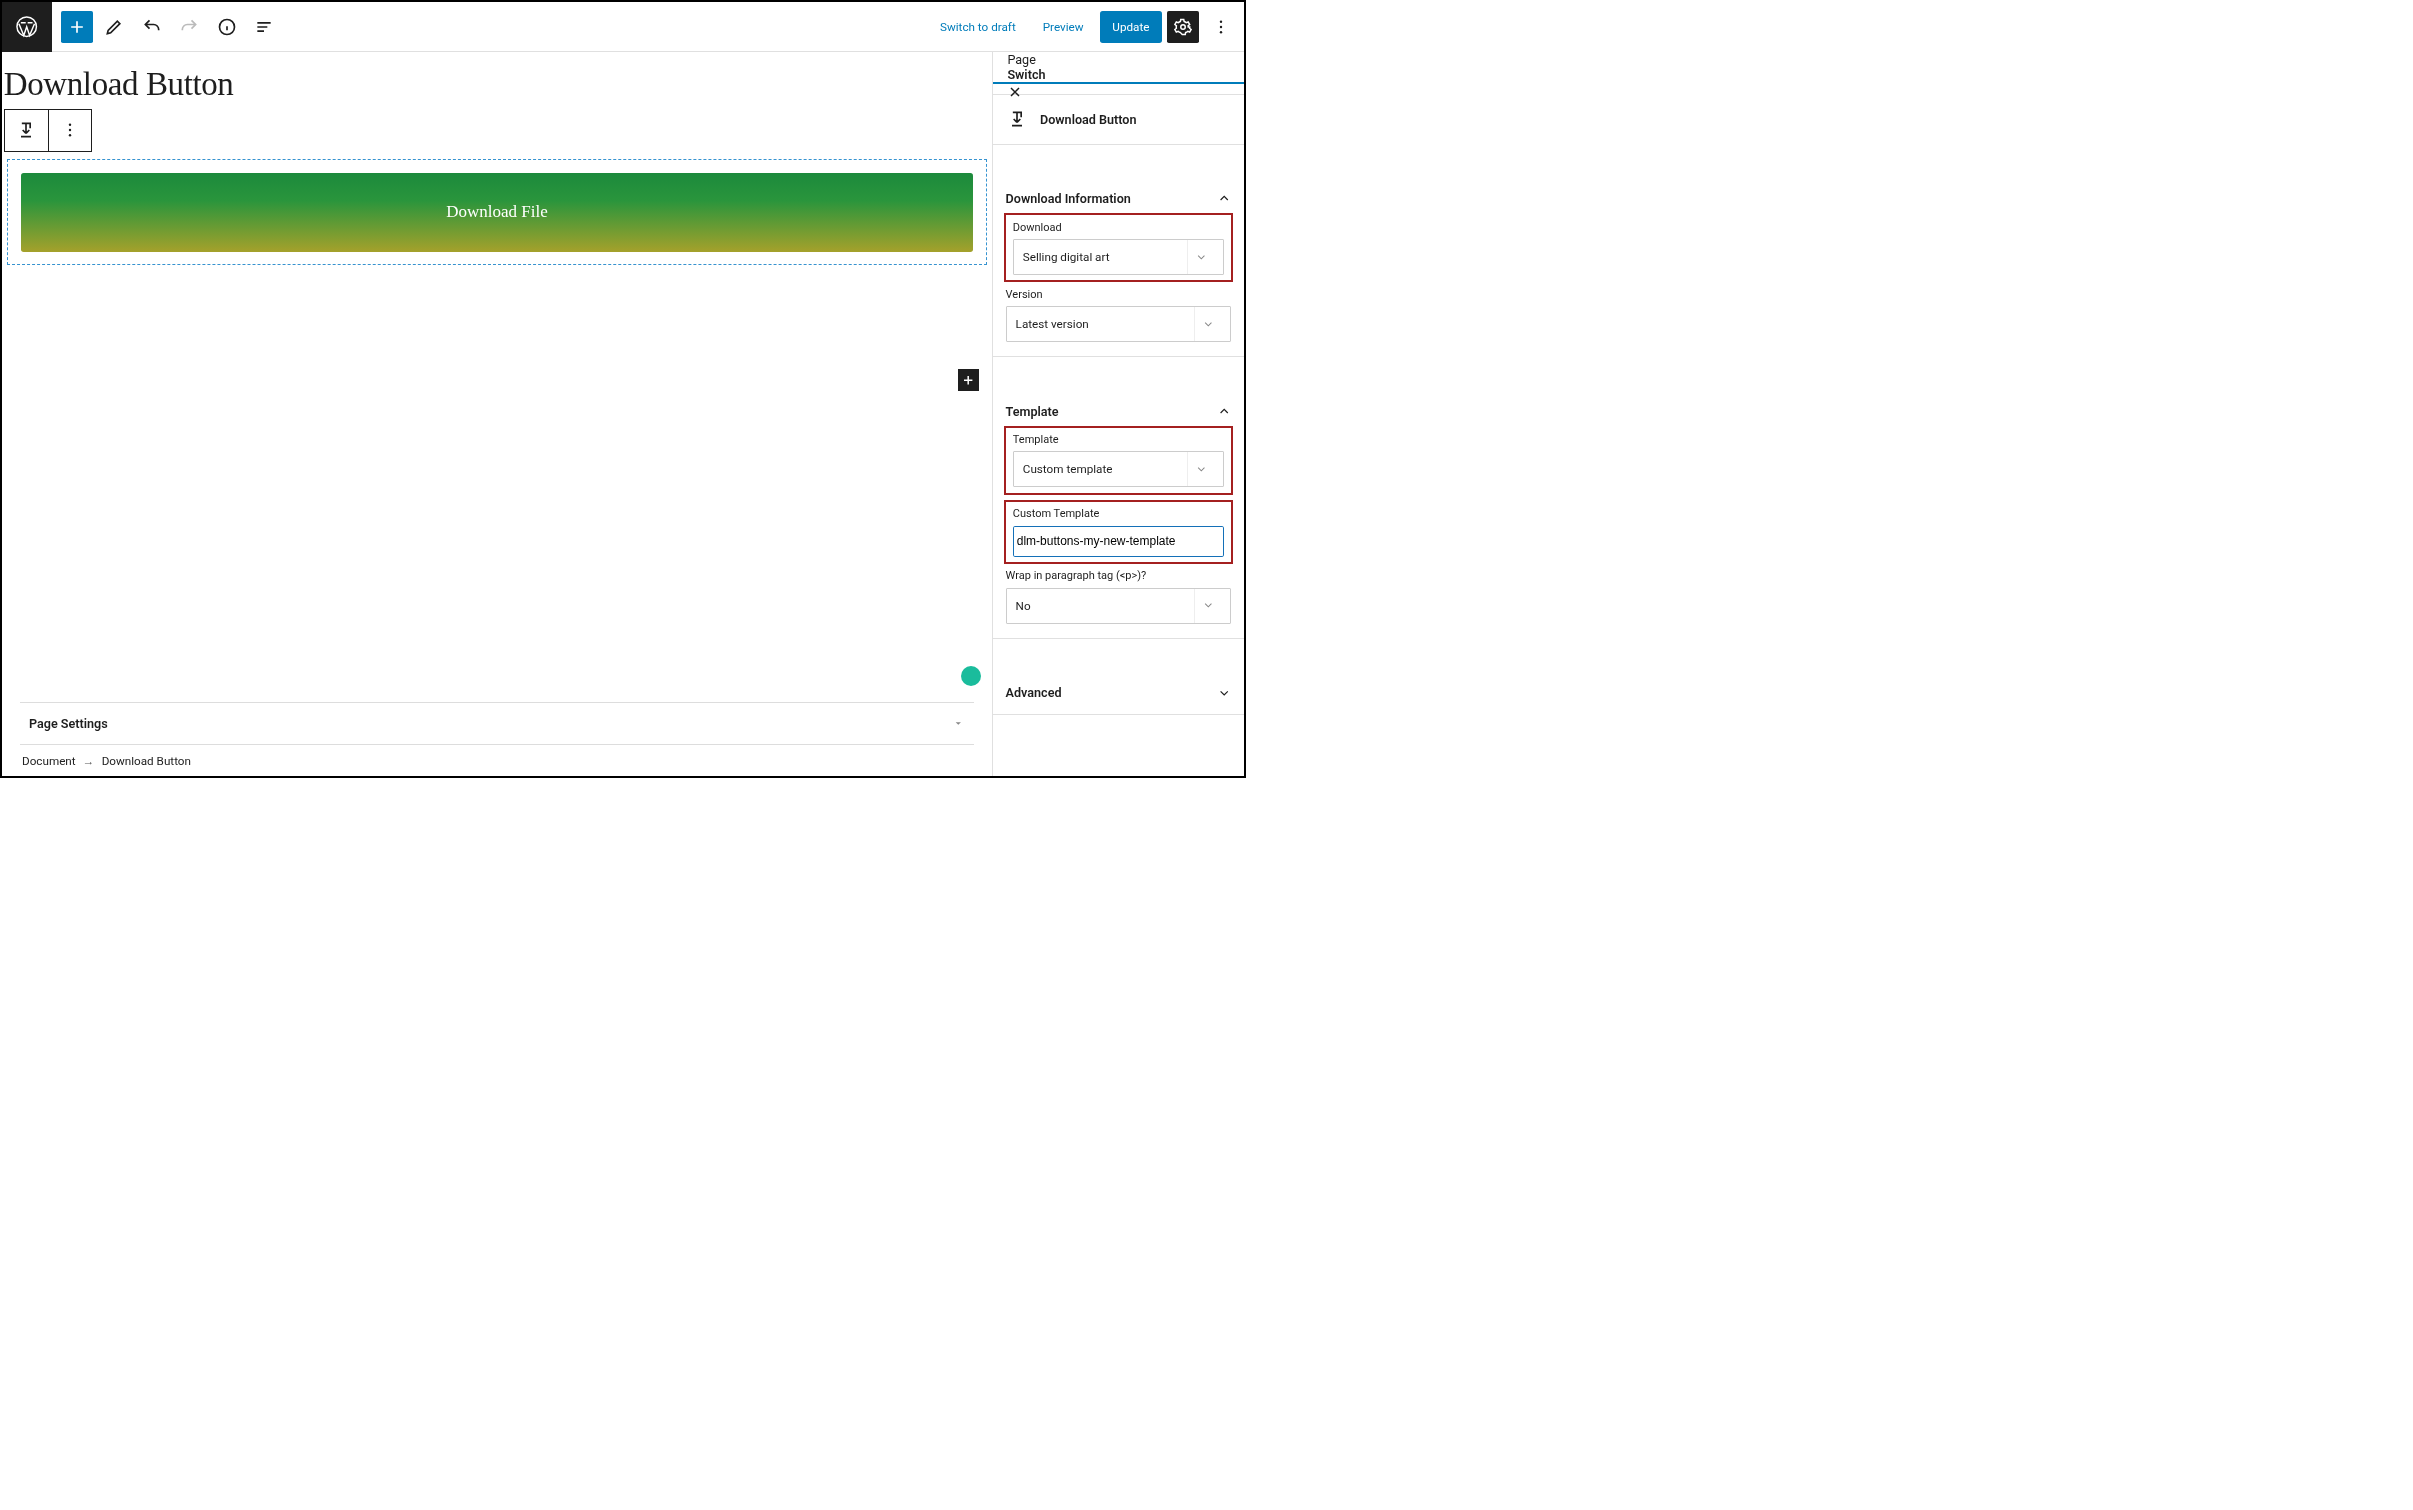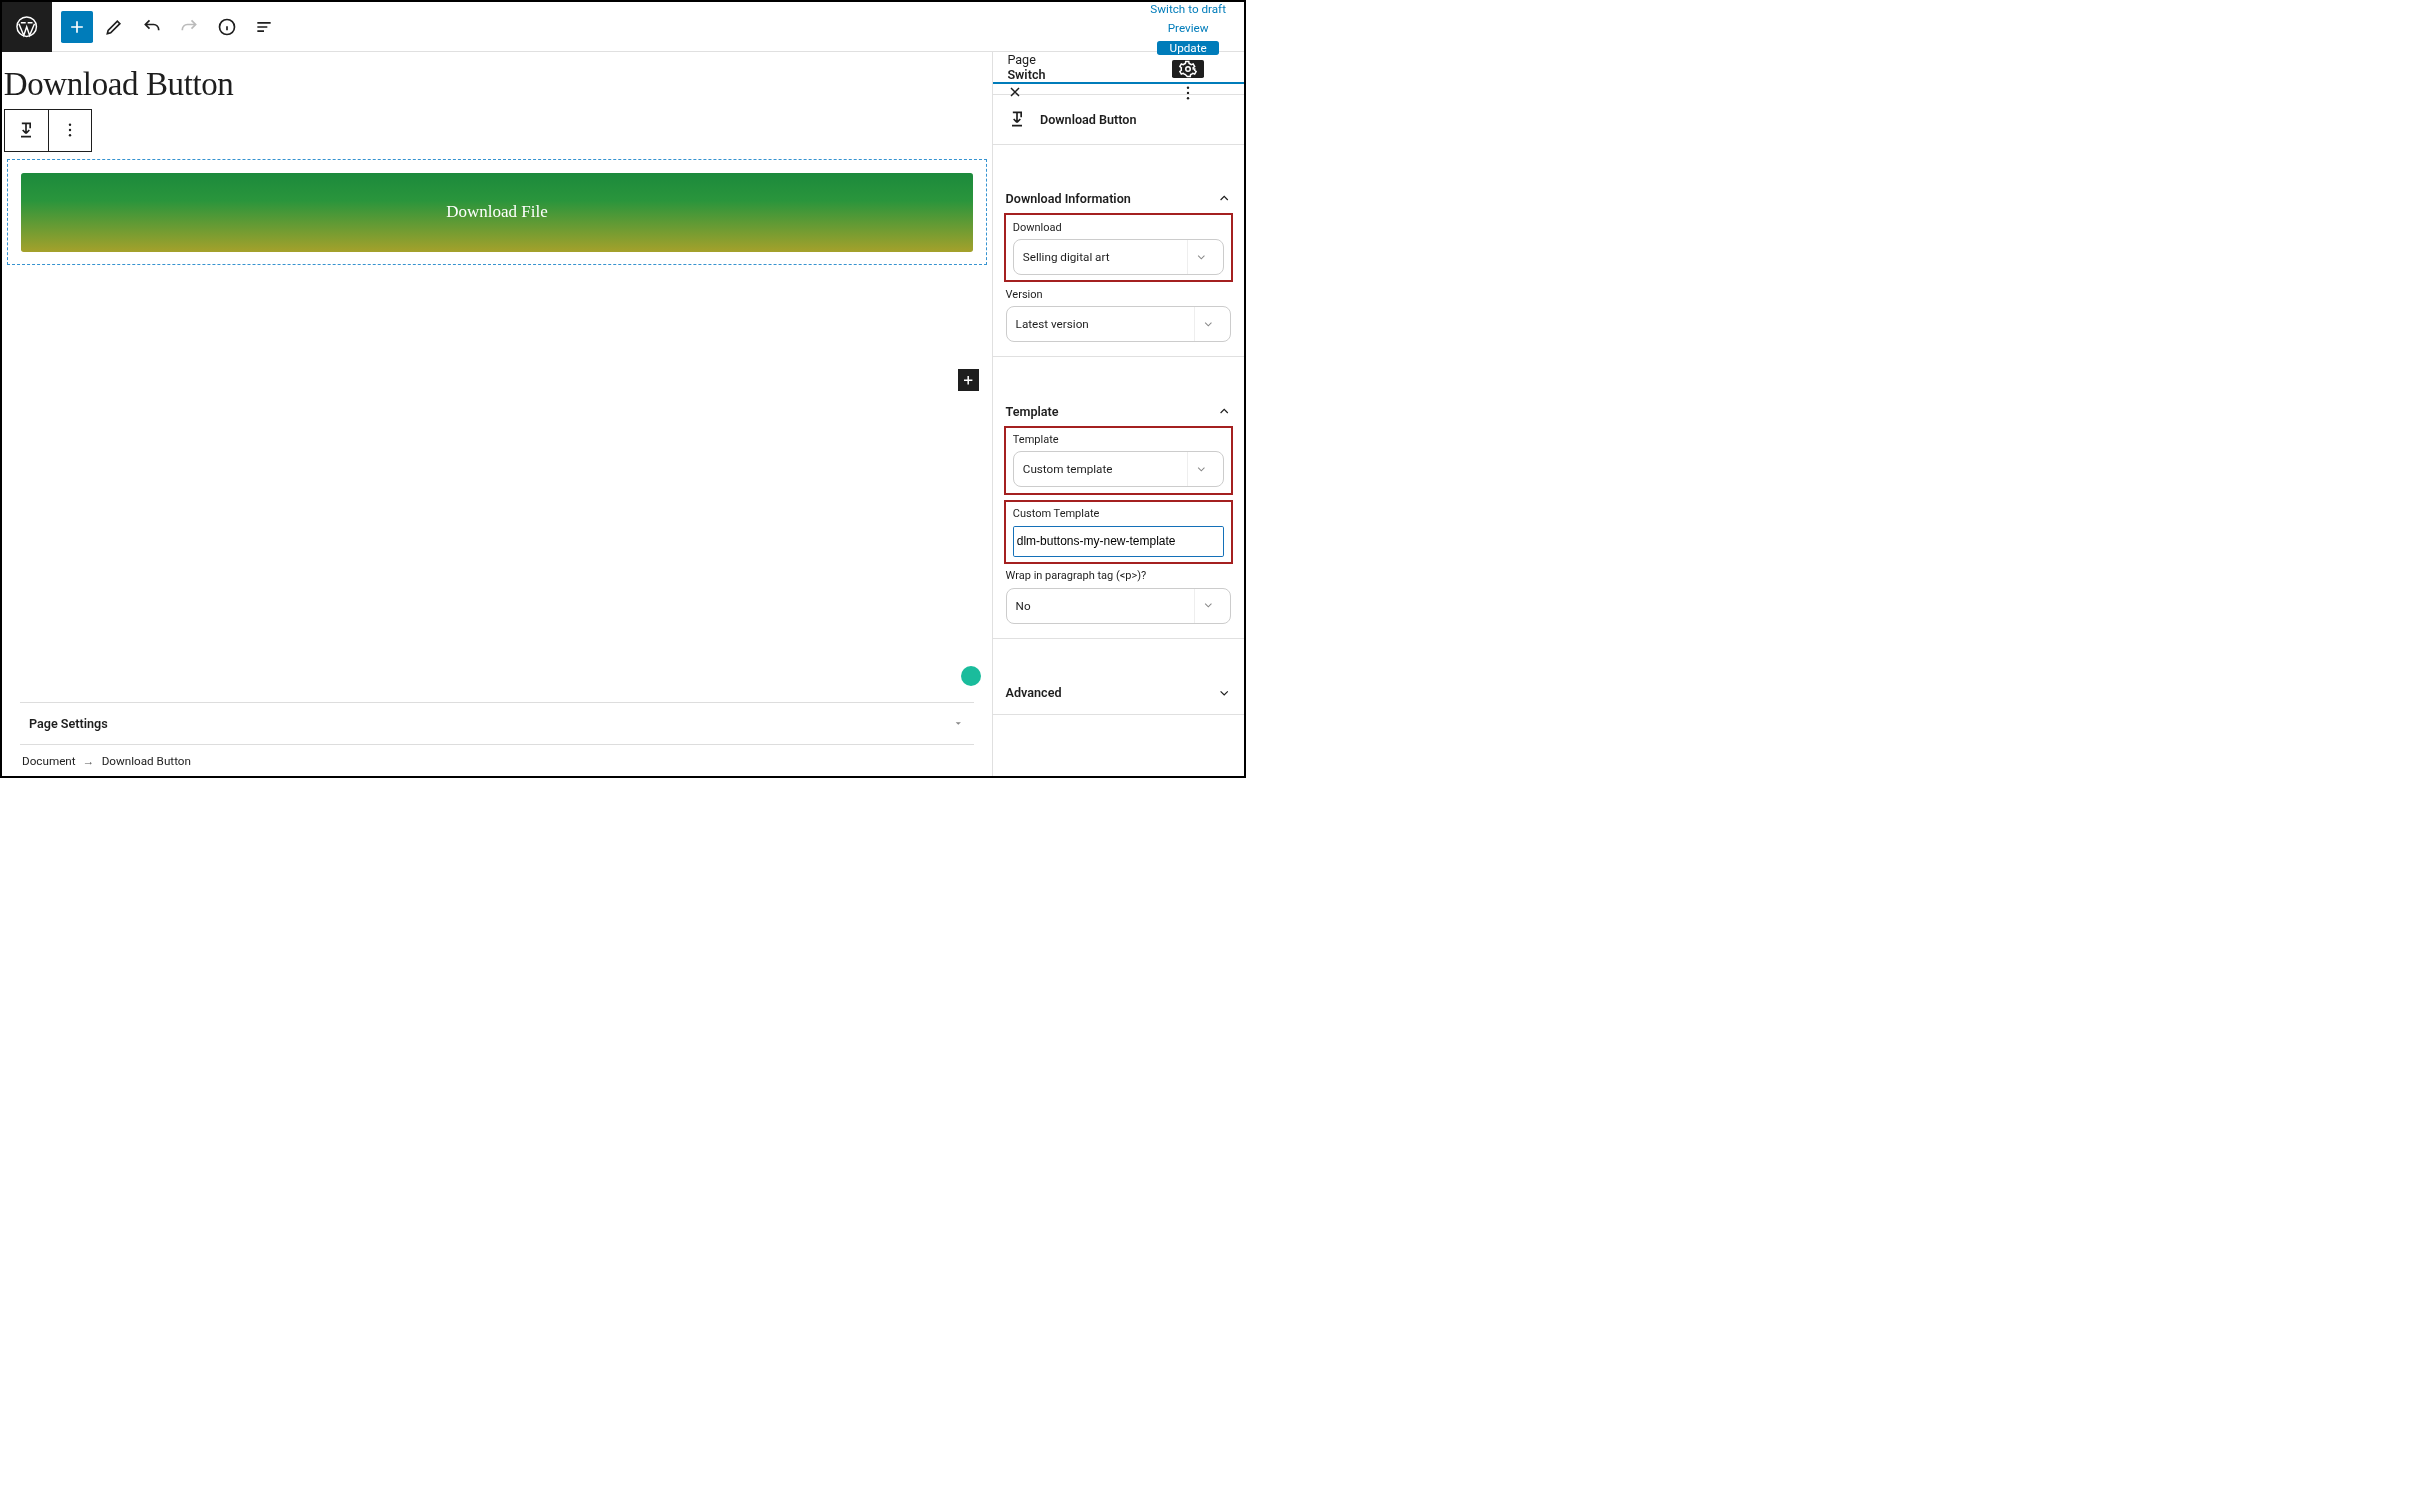--- a/index.html
+++ b/index.html
@@ -29,21 +29,21 @@
     display:flex; align-items:center; justify-content:center;
   }
   .tb-btn {
     width:32px; height:32px; display:flex; align-items:center; justify-content:center;
     margin-left:5.4px; border-radius:1.8px; cursor:pointer;
   }
   .tb-add { background:#007cba; color:#fff; margin-left:9px; }
   .tb-ico { color:#1e1e1e; }
   .tb-ico svg { stroke:#1e1e1e; }
   .tb-disabled svg { stroke:#bbb; }
-  .topbar-right { display:flex; align-items:center; gap:5.4px; height:100%;flex-direction:column; }
+  .topbar-right { display:flex; align-items:center; gap:5.4px; height:100%; }
   .link-btn {
     padding:0 10.8px; height:32px; display:flex; align-items:center;
     color:#007cba; cursor:pointer; font-size:11.7px;
   }
   .btn-primary {
     background:#007cba; color:#fff; border-radius:2.7px; padding:0 12.6px;
     height:32px; display:flex; align-items:center; font-size:11.7px; cursor:pointer;
   }
   .sq-btn {
     width:32px; height:32px; display:flex; align-items:center; justify-content:center;
@@ -112,21 +112,21 @@
   .sb-block-head {
     display:flex; align-items:center; gap:12.6px; padding:14.4px 14.4px; font-weight:600; font-size:12.6px;
     border-bottom:0.9px solid #e0e0e0;
   }
 
   .panel { border-bottom:0.9px solid #e0e0e0; padding:10.8px 12.6px 14.4px 12.6px; }
   .panel-title { display:flex; align-items:center; justify-content:space-between; font-weight:600; font-size:12.6px; cursor:pointer; padding:3.6px 0 9px 0;margin-top:32px; }
   .field { margin-top:7.2px; }
   .field-label { font-size:11px; margin-bottom:5.4px; display:block; }
   .select {
-    height:36px; border:0.9px solid #ccc; border-radius:8px; display:flex; align-items:center;
+    height:36px; border:0.9px solid #ccc; border-radius:1px; display:flex; align-items:center;
     padding:0 9px; justify-content:space-between; cursor:pointer; background:#fff; font-size:11.7px;
   }
   .select .chev-wrap { width:27px; display:flex; align-items:center; justify-content:center; border-left:0.9px solid #eee; height:100%; }
   .text-input {
     height:31px; border:1.8px solid #1470b8; border-radius:1.8px; width:100%; padding:0 3px;
     font-size:12px; outline:none;
   }
   .hl-red { outline:2.7px solid #a42020; outline-offset:-0.9px; padding:5.4px 7.2px; }
   .hl-red .field:first-child { margin-top:0; }
   .panel.collapsed { padding-bottom:14px; }

